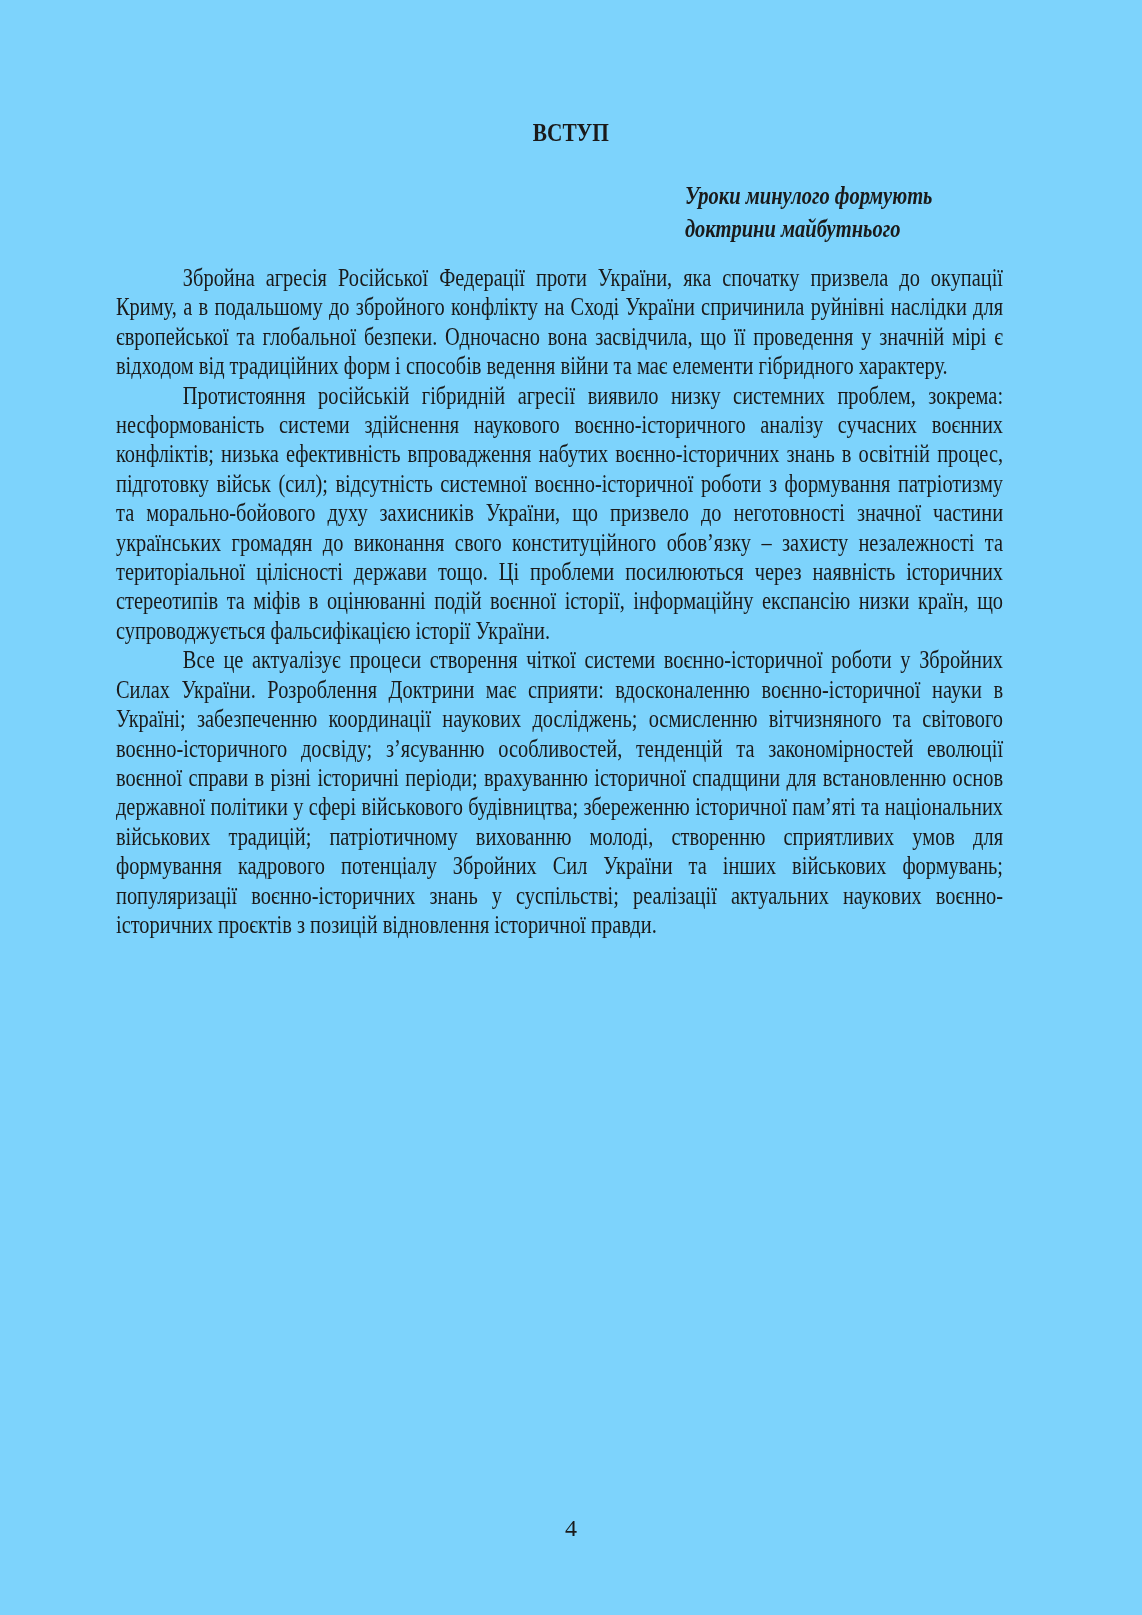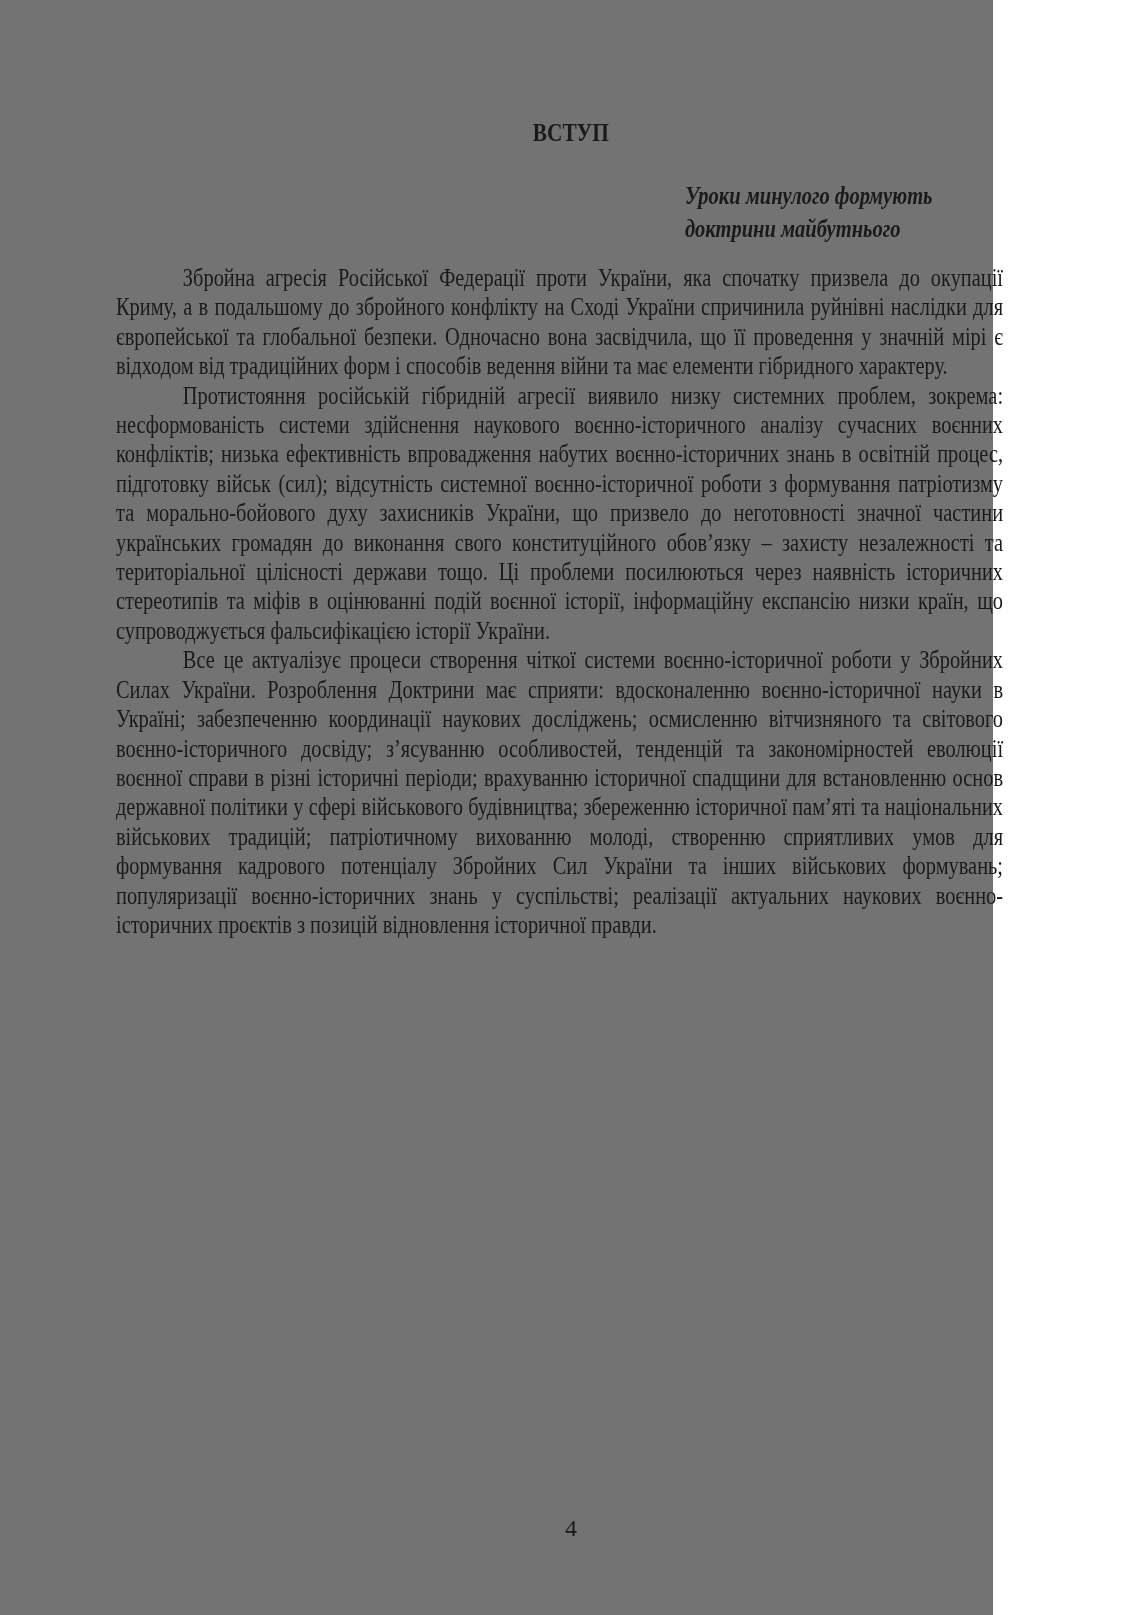--- a/index.html
+++ b/index.html
@@ -11,23 +11,23 @@
       width: 1142px;
       height: 1615px;
       position: relative;
       overflow: hidden;
       font-family: "Liberation Serif", "DejaVu Serif", serif;
       color: #1a1a1a;
     }
     .page {
       position: absolute;
       left: 0; top: 0;
-      width: 993px;
+      width: 1142px;
       height: 1615px;
-      background: #737373;
+      background: #7dd3fc;
     }
     .title {
       position: absolute;
       left: 0;
       width: 1142px;
       top: 118px;
       text-align: center;
       font-weight: bold;
       font-size: 26px;
       letter-spacing: 0px;

